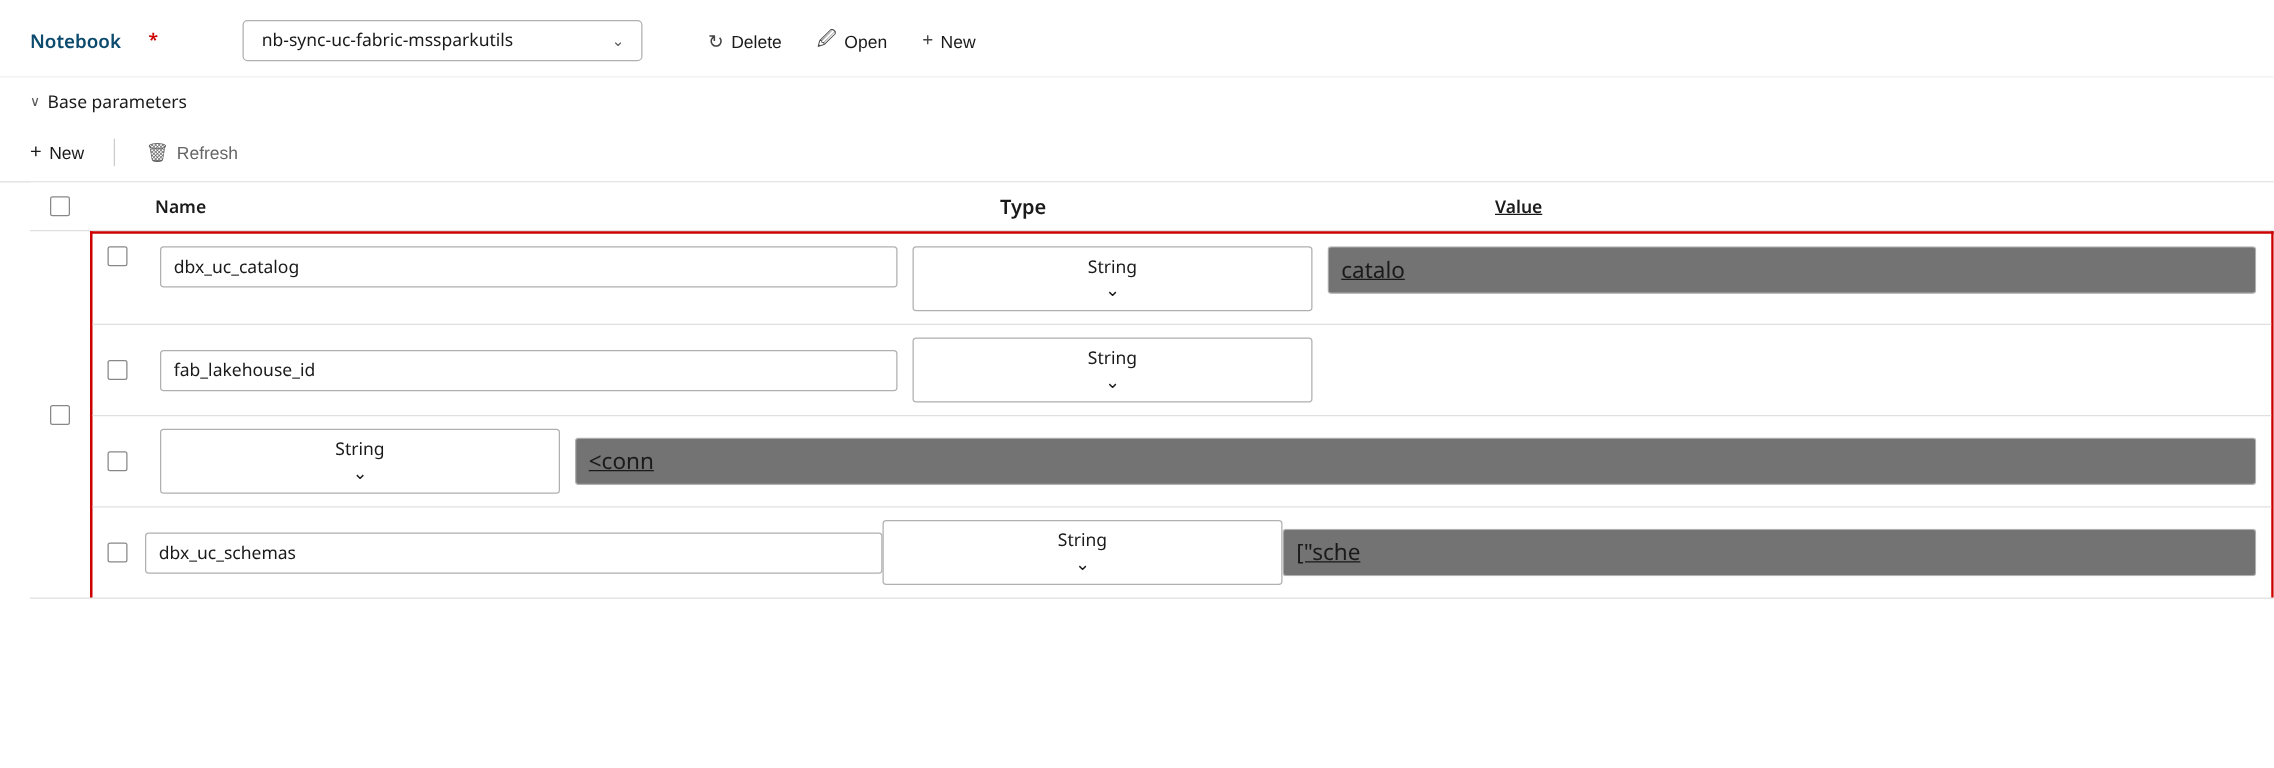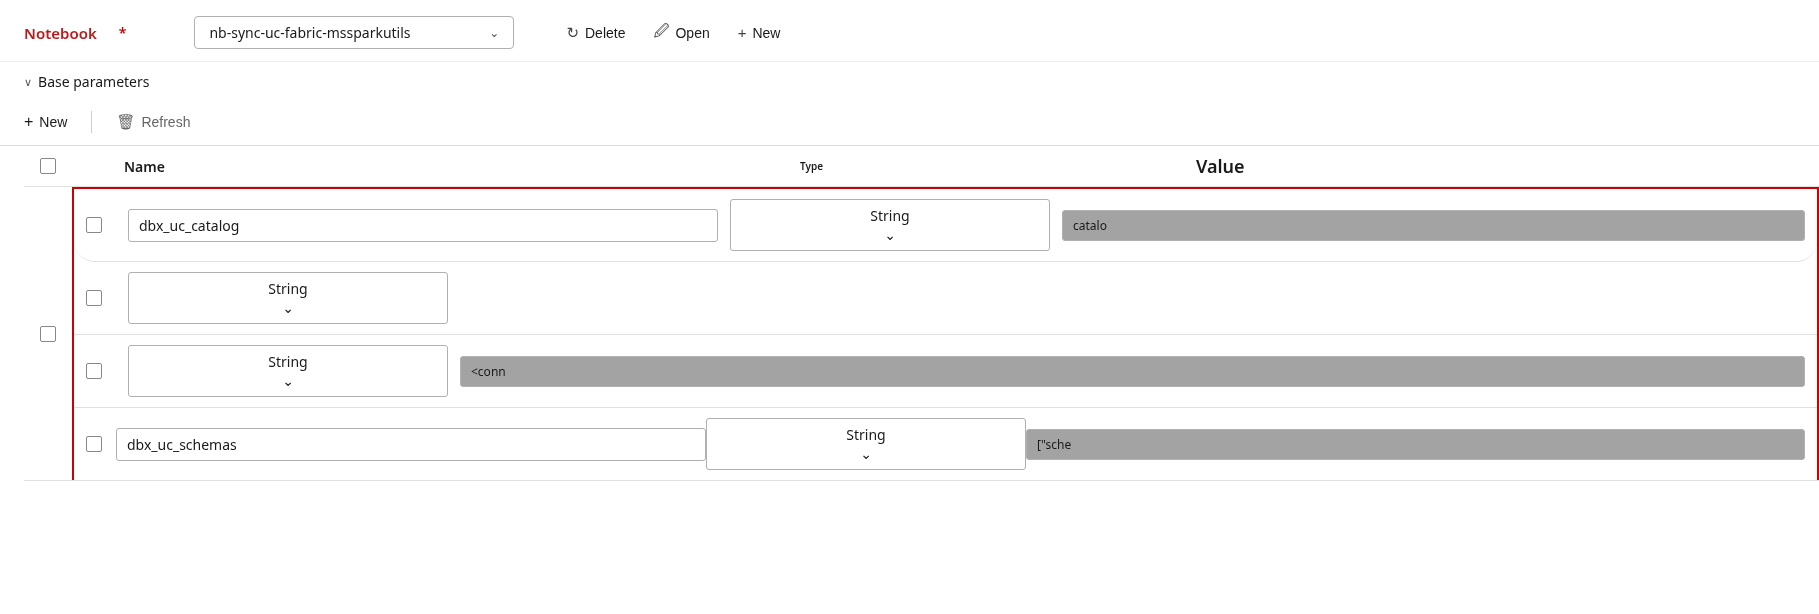--- a/index.html
+++ b/index.html
@@ -17,21 +17,21 @@
       display: flex;
       align-items: center;
       padding: 14px 24px 10px 24px;
       gap: 16px;
       border-bottom: 1px solid #f0f0f0;
     }
 
     .notebook-label {
       font-size: 15px;
       font-weight: 600;
-      color: #b91c1c;
+      color: #0c4a6e;
       margin-right: 6px;
     }
 
     .required-star {
       color: #c00;
       font-weight: 600;
     }
 
     .notebook-dropdown {
       display: flex;
@@ -165,28 +165,29 @@
       font-weight: 600;
       font-size: 14px;
       padding-left: 4px;
       margin-left: 48px;
     }
 
     .col-type {
       width: 380px;
       flex-shrink: 0;
       font-weight: 600;
-      font-size: 10px;
+      font-size: 16px;
     }
 
     .col-value {
       flex: 1;
       font-weight: 600;
-      font-size: 18px;
+      font-size: 14px;
       padding-left: 16px;
+      text-decoration: underline;
     }
 
     .param-input {
       width: 100%;
       border: 1px solid #b0b0b0;
       border-radius: 3px;
       padding: 6px 10px;
       font-size: 14px;
       font-family: inherit;
       color: #1a1a1a;
@@ -217,29 +218,30 @@
 
     .header-checkbox {
       width: 16px;
       height: 16px;
       border: 1px solid #888;
       border-radius: 2px;
       background: #fff;
     }
 
     .value-preview {
-      font-size: 12px;
+      font-size: 18px;
       color: #1a1a1a;
       padding: 6px 10px;
       border: 1px solid #b0b0b0;
       border-radius: 3px;
-      background: #a3a3a3;
+      background: #737373;
       white-space: nowrap;
       overflow: hidden;
       text-overflow: ellipsis;
+      text-decoration: underline;
     }
   </style>
 </head>
 <body>
 
 <div class="header-row">
   <span class="notebook-label">Notebook</span>
   <span class="required-star">*</span>
 
   <div class="notebook-dropdown" style="margin-left: 52px;">
@@ -294,21 +296,21 @@
   </div>
 
   <div style="display: flex; flex-direction: column;">
 
     <div style="display: flex; align-items: stretch; border-bottom: 1px solid #e0e0e0;">
       <div class="col-checkbox" style="align-self:center; padding: 12px 0;">
         <div class="checkbox-el"></div>
       </div>
       <div style="flex: 1; border: 2.5px solid #cc0000; border-bottom: none; display: flex; flex-direction: column;">
 
-        <div style="display: flex; align-items: center; padding: 10px 12px; gap: 12px; border-bottom: 1px solid #e0e0e0; border-radius: 21px;">
+        <div style="display: flex; padding: 10px 12px; gap: 12px; border-bottom: 1px solid #e0e0e0;">
           <div style="width: 30px; flex-shrink:0;">
             <div class="checkbox-el"></div>
           </div>
           <div style="flex: 0 0 590px;">
             <input class="param-input" value="dbx_uc_catalog" readonly="" style="">
           </div>
           <div style="flex: 0 0 320px;">
             <div class="type-dropdown">
               <span>String</span>
               <span>⌄</span>
@@ -316,20 +318,23 @@
           </div>
           <div style="flex: 1; overflow: hidden;">
             <div class="value-preview">catalo</div>
           </div>
         </div>
 
         <div style="display: flex; align-items: center; padding: 10px 12px; gap: 12px; border-bottom: 1px solid #e0e0e0;">
           <div style="width: 30px; flex-shrink:0;">
             <div class="checkbox-el"></div>
           </div>
+          <div style="flex: 0 0 590px;">
+            <input class="param-input" value="fab_lakehouse_id" readonly="" style="">
+          </div>
           <div style="flex: 0 0 320px;">
             <div class="type-dropdown">
               <span>String</span>
               <span>⌄</span>
             </div>
           </div>
         </div>
 
         <div style="display: flex; align-items: center; padding: 10px 12px; gap: 12px; border-bottom: 1px solid #e0e0e0;">
           <div style="width: 30px; flex-shrink:0;">

